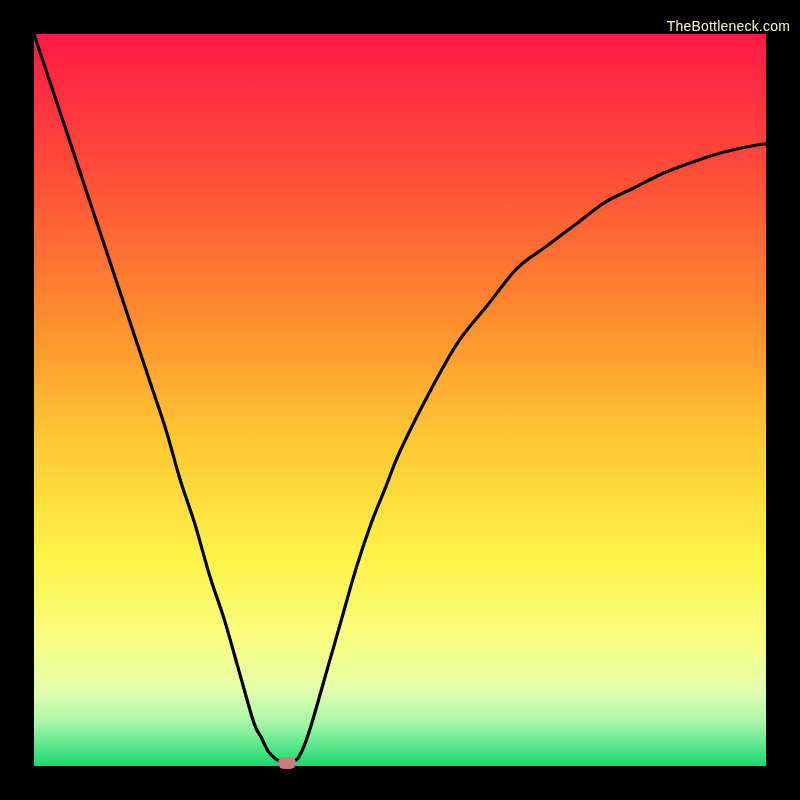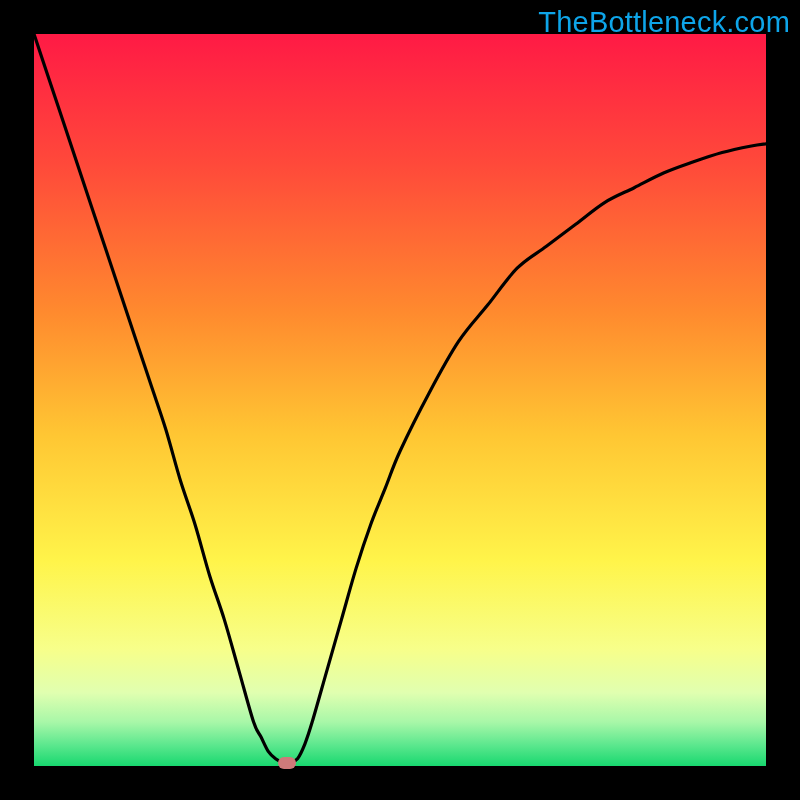--- a/index.html
+++ b/index.html
@@ -27,25 +27,25 @@
   }
   .gradient {
     position: absolute;
     left: 0;
     top: 0;
     width: 100%;
     height: 100%;
   }
   .watermark {
     position: absolute;
-    top: 6px;
+    top: 18px;
     right: 10px;
     font-family: Arial, Helvetica, sans-serif;
-    font-size: 29px;
-    color: #0ea5e9;
+    font-size: 14px;
+    color: #fef9c3;
     letter-spacing: 0.2px;
     user-select: none;
   }
   .curve {
     position: absolute;
     left: 0;
     top: 0;
     width: 100%;
     height: 100%;
   }

